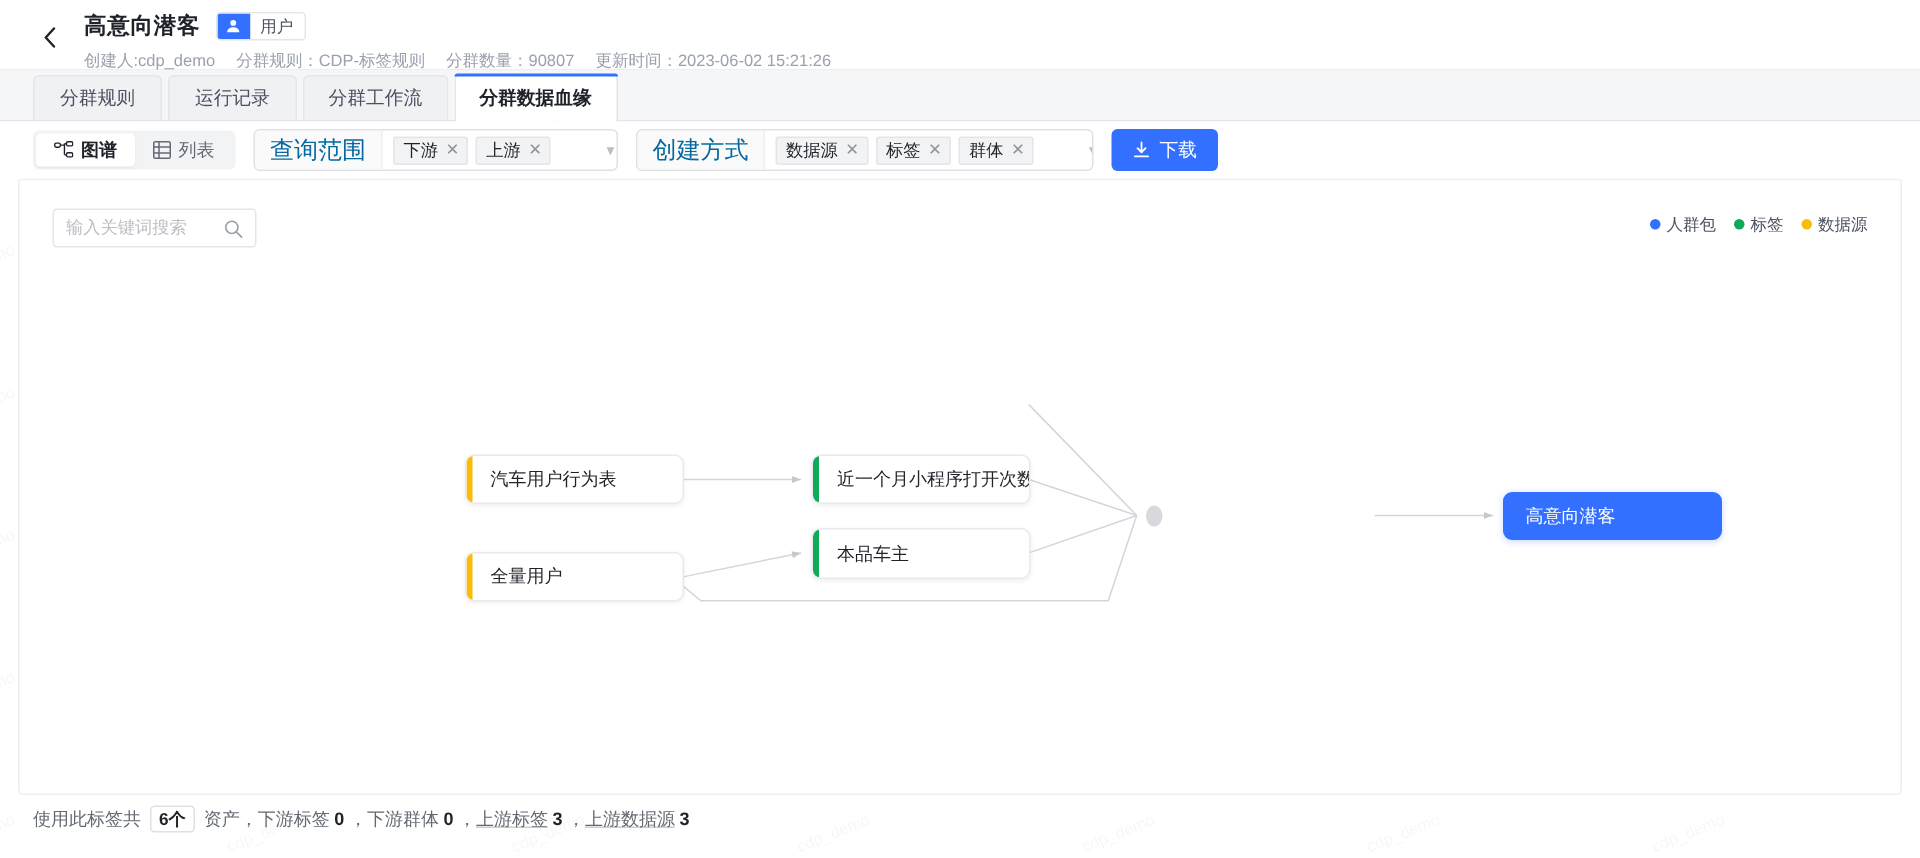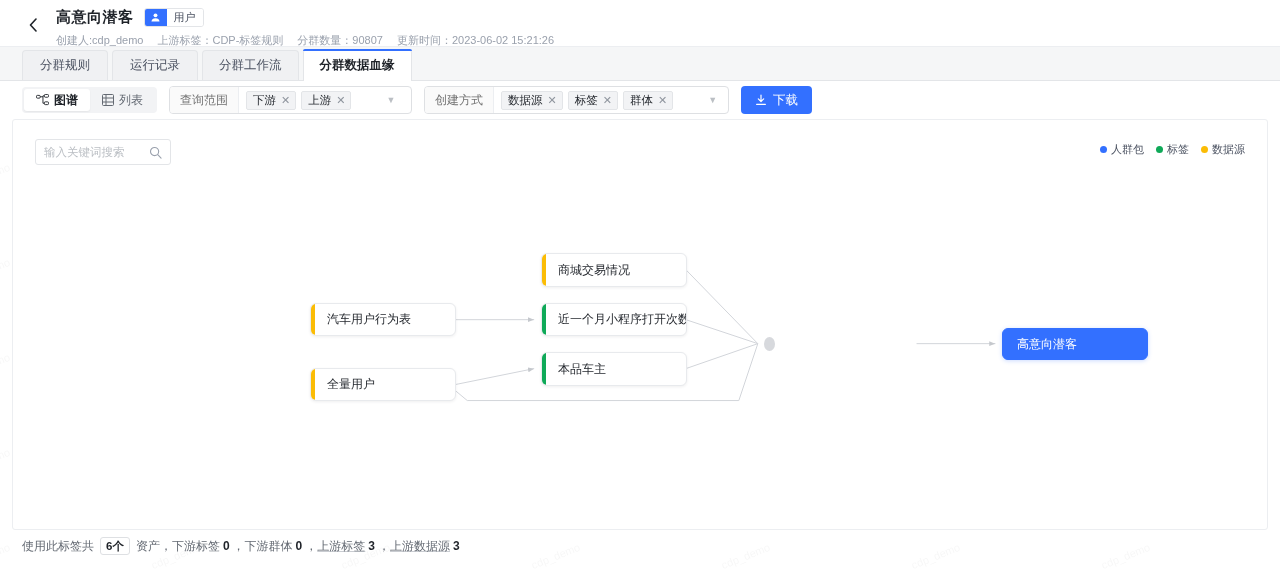--- a/index.html
+++ b/index.html
@@ -130,21 +130,21 @@
   }
   .seg-item.active { background: #fff; color: #1f2329; font-weight: bold; box-shadow: 0 1px 2px rgba(0,0,0,.06); }
   .seg-item svg { display:block; }
 
   .filter-group {
     display: flex; align-items: center;
     height: 28px; border: 1px solid #dee0e3; border-radius: 4px;
     background: #fff; overflow: hidden;
   }
   .filter-label {
-    padding: 0 10px; font-size: 12px; color: #737373;
+    padding: 0 10px; font-size: 16px; color: #0369a1;
     border-right: 1px solid #eceef1;
     height: 100%; display: flex; align-items: center;
     background: #fafafa; white-space: nowrap;
   }
   .filter-field {
     display: flex; align-items: center; gap: 5px;
     padding: 0 6px 0 7px; height: 100%;
     position: relative; min-width: 120px;
     cursor: pointer;
   }
@@ -275,21 +275,21 @@
             <svg width="11" height="11" viewBox="0 0 12 12">
                 <circle cx="6" cy="3.6" r="2.1" fill="#fff"></circle>
                 <path d="M1.6 10.4c0-2.3 2-3.6 4.4-3.6s4.4 1.3 4.4 3.6z" fill="#fff"></path>
               </svg>
           </span>
           <span class="txt">用户</span>
         </div>
       </div>
       <div class="meta-row">
         <div><span>创建人:cdp_demo</span><span class="mv"></span></div>
-        <div><span>上游标签：</span><span class="mv">CDP-标签规则</span></div>
+        <div><span>分群规则：</span><span class="mv">CDP-标签规则</span></div>
         <div><span>分群数量：</span><span class="mv">90807</span></div>
         <div><span>更新时间：</span><span class="mv">2023-06-02 15:21:26</span></div>
       </div>
     </div>
   </div>
 
   <div class="tabbar">
     <div class="tab">分群规则</div>
     <div class="tab">运行记录</div>
     <div class="tab">分群工作流</div>
@@ -411,24 +411,20 @@
         <path d="M674 249 L746 224"></path>
 
         <path d="M443 271 L455 281 L727 281 L746 224"></path>
 
         <path d="M905 224 L984 224" marker-end="url(#ah)"></path>
       </g>
     </svg>
 
     <div class="collapse-dot" style="left:751px; top:217px;"></div>
 
-    <div class="gnode" style="left:528px; top:133px; width:146px; height:34px;">
-      <span class="bar" style="background:#fbbc05"></span>
-      <span class="lbl">商城交易情况</span>
-    </div>
 
     <div class="gnode" style="left:297px; top:183px; width:146px; height:33px;">
       <span class="bar" style="background:#fbbc05"></span>
       <span class="lbl">汽车用户行为表</span>
     </div>
 
     <div class="gnode" style="left:528px; top:183px; width:146px; height:33px;">
       <span class="bar" style="background:#0fa958"></span>
       <span class="lbl">近一个月小程序打开次数</span>
     </div>

